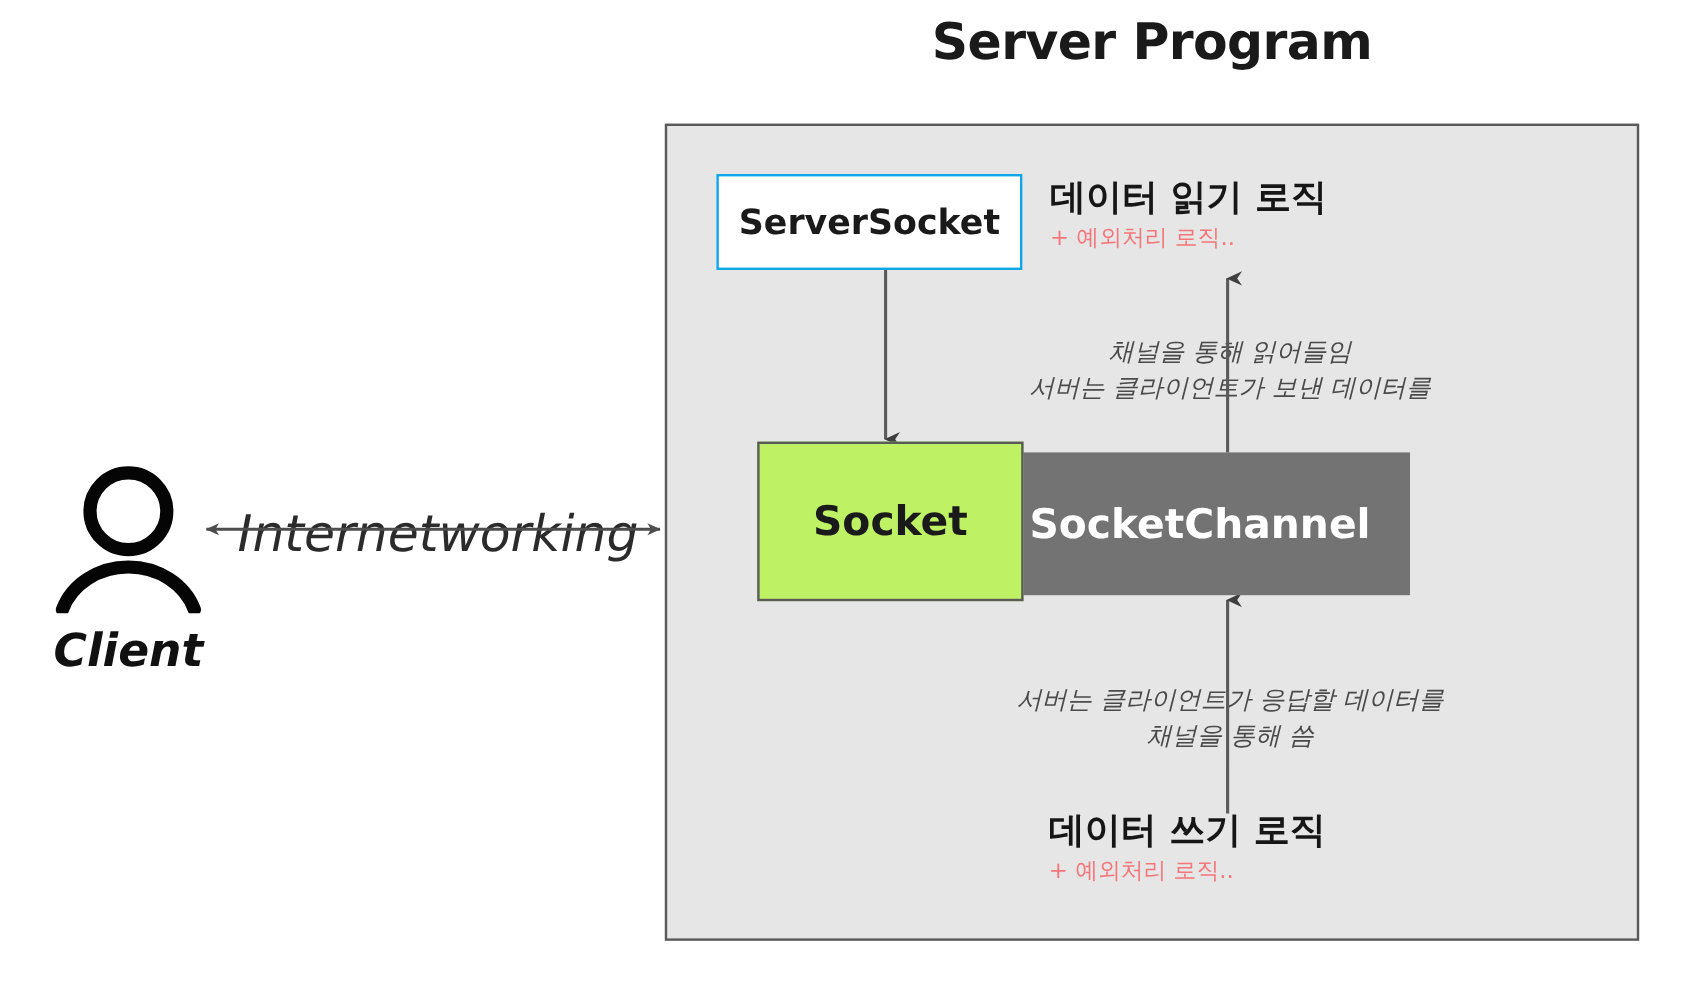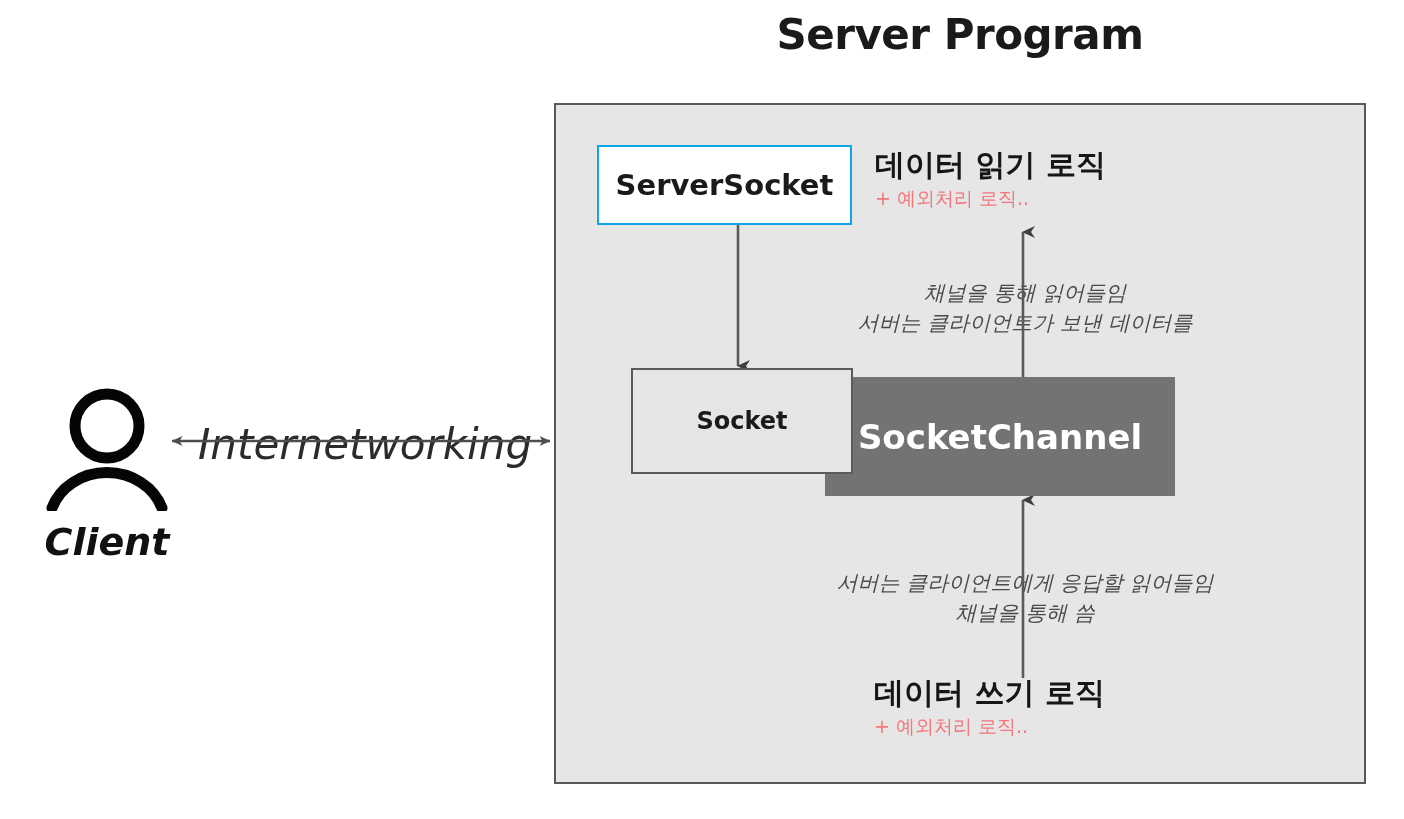--- a/index.html
+++ b/index.html
@@ -59,24 +59,24 @@
     height: 80px;
     background: #ffffff;
     border: 2px solid #0ea5e9;
     font-size: 29px;
     color: #1a1a1a;
   }
   #socket-box {
     left: 631px;
     top: 368px;
     width: 222px;
-    height: 106px;
-    background: #e5e5e5;
+    height: 133px;
+    background: #bef264;
     border: 2px solid #5a5a5a;
-    font-size: 24px;
+    font-size: 34px;
     color: #1a1a1a;
     z-index: 3;
   }
   #socket-channel-box {
     left: 825px;
     top: 377px;
     width: 350px;
     height: 119px;
     background: #737373;
     font-size: 34px;
@@ -243,17 +243,17 @@
     <div class="logic-title">데이터 쓰기 로직</div>
     <div class="logic-sub">+ 예외처리 로직..</div>
   </div>
 
   <div id="read-note" class="flow-note">
     <div>채널을 통해 읽어들임</div>
     <div>서버는 클라이언트가 보낸 데이터를</div>
   </div>
 
   <div id="write-note" class="flow-note">
-    <div>서버는 클라이언트에게 응답할 읽어들임</div>
+    <div>서버는 클라이언트가 응답할 데이터를</div>
     <div>채널을 통해 씀</div>
   </div>
 
 </div>
 
 </body></html>

